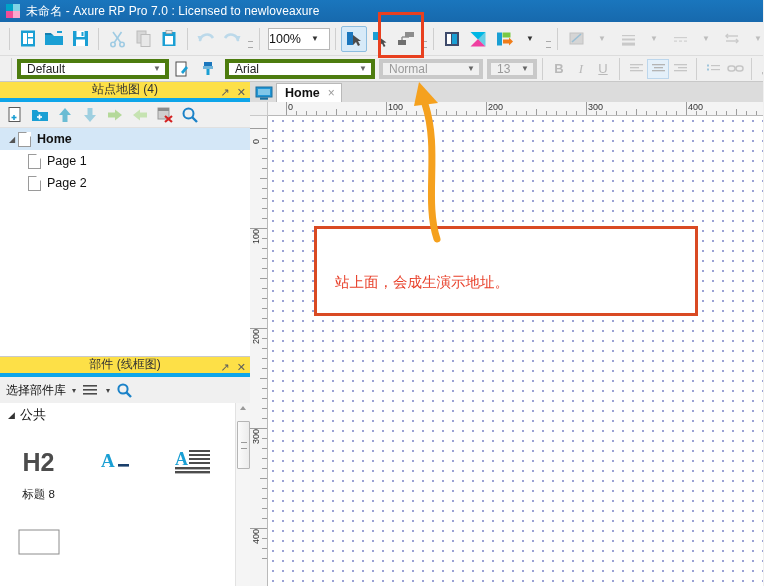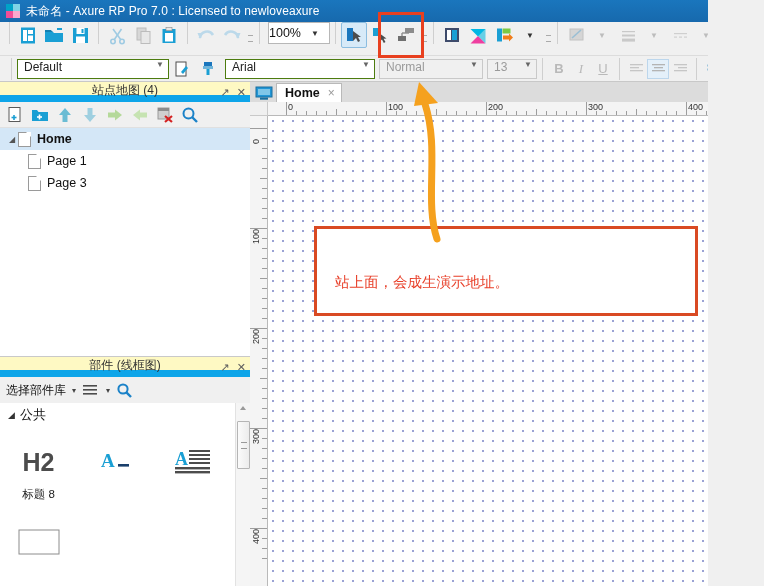--- a/index.html
+++ b/index.html
@@ -4,21 +4,21 @@
 <style>
   * { box-sizing: border-box; }
   html, body {
     margin: 0; padding: 0;
     width: 764px; height: 586px;
     overflow: hidden;
     font-family: "Liberation Sans", sans-serif;
     font-size: 12px;
     background: #f0f0f0;
   }
-  #app { position: relative; width: 708px; height: 586px; overflow: hidden; background: #f0f0f0; }
+  #app { position: relative; width: 763px; height: 586px; overflow: hidden; background: #f0f0f0; }
 
   
   .titlebar {
     height: 22px;
     background: linear-gradient(to bottom, #1a76bd 0%, #1769ad 100%);
     display: flex; align-items: center;
     padding-left: 6px;
     color: #ffffff;
   }
   .app-logo { width: 14px; height: 14px; position: relative; margin-right: 6px; flex: none; }
@@ -42,21 +42,21 @@
     font-size: 12.5px;
     color: #111;
     white-space: nowrap;
     cursor: default;
   }
 
   
   .toolbar1 {
     height: 34px;
     background: #f0f0f0;
-    display: flex; align-items: flex-start;
+    display: flex; align-items: center;
     border-bottom: 1px solid #dcdcdc;
     padding-left: 4px;
     position: relative;
   }
   .tb-sep { width: 1px; height: 22px; background: #cfcfcf; margin: 0 5px; flex: none; }
   .tb-btn {
     width: 26px; height: 26px;
     display: flex; align-items: center; justify-content: center;
     flex: none; border-radius: 2px; position: relative;
   }
@@ -84,42 +84,42 @@
 
   
   .toolbar2 {
     height: 26px;
     background: #f0f0f0;
     display: flex; align-items: center;
     border-bottom: 1px solid #c8c8c8;
     padding-left: 6px;
   }
   .combo {
-    height: 20px; background: #fff; border: 1px solid #4d7c0f;
-    display: flex; flex: none;
+    height: 20px; background: #fff; border: 4px solid #4d7c0f;
+    display: flex; align-items: center; flex: none;
     font-size: 12px; color: #222;
   }
   .combo.dim { background:#f0f0f0; border-color:#c9c9c9; color:#9a9a9a; }
   .combo .txt { padding-left: 6px; flex: 1; white-space: nowrap; overflow: hidden; }
   .combo .arr { width: 16px; text-align: center; font-size: 8px; color: #666; }
   .fmt-btn {
     width: 22px; height: 20px; display: flex; align-items: center; justify-content: center;
     color: #b9b9b9; font-size: 13px; flex: none;
   }
   .fmt-btn.boxed { border: 1px solid #bcd6ec; background: #e4f0fa; }
 
   
   .body-row { display: flex; height: 504px; }
 
   
   .leftcol { width: 250px; flex: none; display: flex; flex-direction: column; background: #f0f0f0; }
   .panel-header {
-    height: 20px; background: #fef9c3;
-    display: flex; align-items: flex-start; justify-content: center;
-    position: relative; border-bottom: 7px solid #0ea5e9;
+    height: 20px; background: #fde047;
+    display: flex; align-items: flex-end; justify-content: center;
+    position: relative; border-bottom: 4px solid #0ea5e9;
     font-size: 12px; color: #333;
   }
   .panel-header .hdr-icons {
     position: absolute; right: 4px; top: 0; height: 20px;
     display: flex; align-items: center; gap: 7px;
     color: #5d5d5d; font-size: 11px;
   }
   .panel-toolbar {
     height: 26px; background: #f0f0f0;
     display: flex; align-items: center; gap: 7px;
@@ -596,21 +596,21 @@
           <span class="twisty">◢</span>
           <span class="pg-icon"></span>
           <span class="label">Home</span>
         </div>
         <div class="tree-row" style="padding-left:28px;">
           <span class="pg-icon"></span>
           <span class="label">Page 1</span>
         </div>
         <div class="tree-row" style="padding-left:28px;">
           <span class="pg-icon"></span>
-          <span class="label">Page 3</span>
+          <span class="label">Page 2</span>
         </div>
       </div>
 
       <div class="widgets-panel">
         <div class="panel-header">
           <span>部件 (线框图)</span>
           <span class="hdr-icons">
             <span>↗</span>
             <span>✕</span>
           </span>

